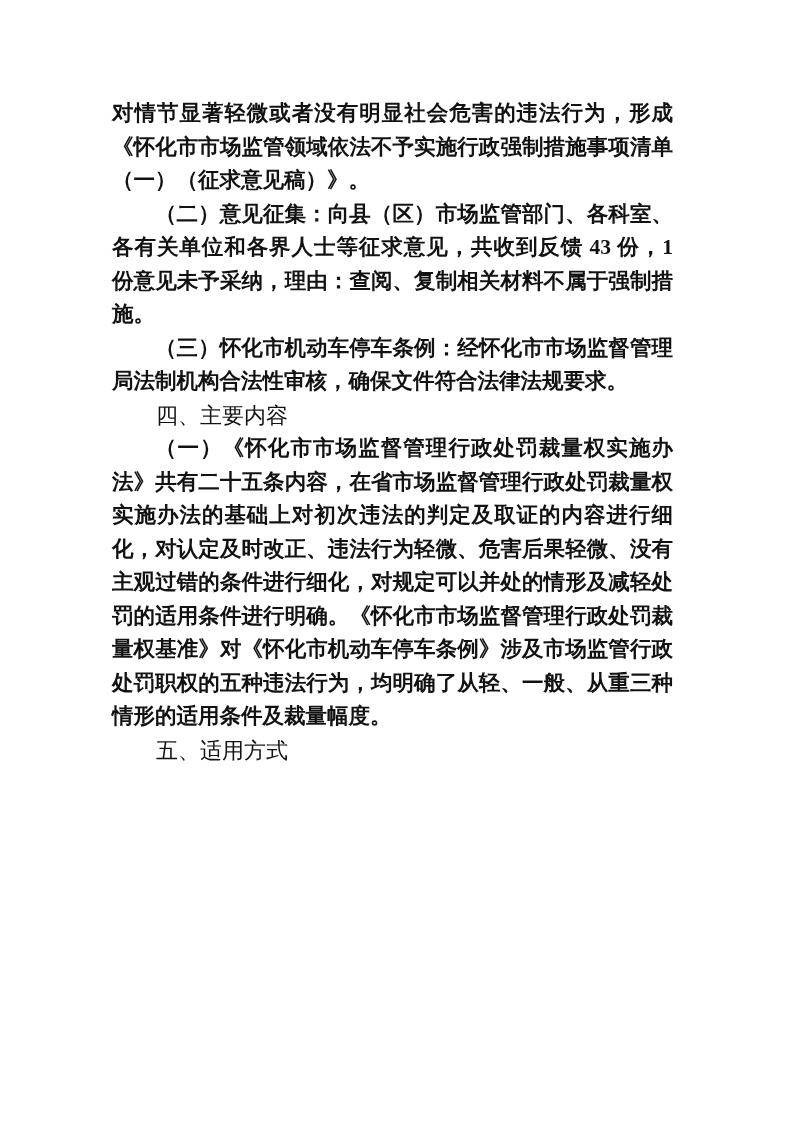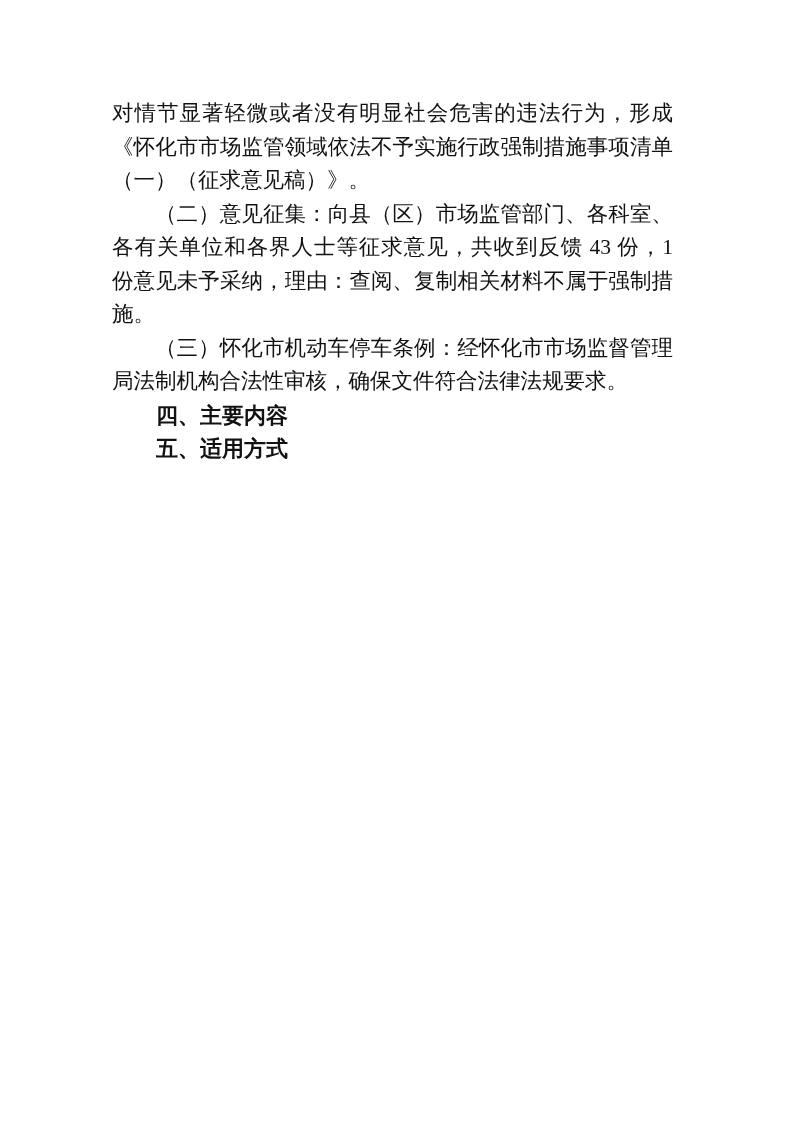--- a/index.html
+++ b/index.html
@@ -21,39 +21,41 @@
     top: 97px;
     width: 561px;
     color: #121212;
     font-size: 21.5px;
     line-height: 33.5px;
     text-align: justify;
   }
   .content p {
     margin: 0;
     padding: 0;
+    font-weight: bold;
   }
   p.body-indent {
     text-indent: 2em;
   }
   p.body-noindent {
     text-indent: 0;
   }
   p.heading {
     text-indent: 2em;
     font-family: "Liberation Sans", sans-serif;
-    font-weight: bold;
+    font-weight: normal;
     font-size: 22px;
     text-align: left;
   }
 </style>
 </head>
 <body>
 
 <div class="page">
   <div class="content">
     <p class="body-noindent">对情节显著轻微或者没有明显社会危害的违法行为，形成《怀化市市场监管领域依法不予实施行政强制措施事项清单（一）（征求意见稿）》。</p>
     <p class="body-indent">（二）意见征集：向县（区）市场监管部门、各科室、各有关单位和各界人士等征求意见，共收到反馈 43 份，1 份意见未予采纳，理由：查阅、复制相关材料不属于强制措施。</p>
     <p class="body-indent">（三）怀化市机动车停车条例：经怀化市市场监督管理局法制机构合法性审核，确保文件符合法律法规要求。</p>
     <p class="heading">四、主要内容</p>
+    <p class="body-indent">（一）《怀化市市场监督管理行政处罚裁量权实施办法》共有二十五条内容，在省市场监督管理行政处罚裁量权实施办法的基础上对初次违法的判定及取证的内容进行细化，对认定及时改正、违法行为轻微、危害后果轻微、没有主观过错的条件进行细化，对规定可以并处的情形及减轻处罚的适用条件进行明确。《怀化市市场监督管理行政处罚裁量权基准》对《怀化市机动车停车条例》涉及市场监管行政处罚职权的五种违法行为，均明确了从轻、一般、从重三种情形的适用条件及裁量幅度。</p>
     <p class="heading">五、适用方式</p>
   </div>
 </div>
 
 </body></html>

